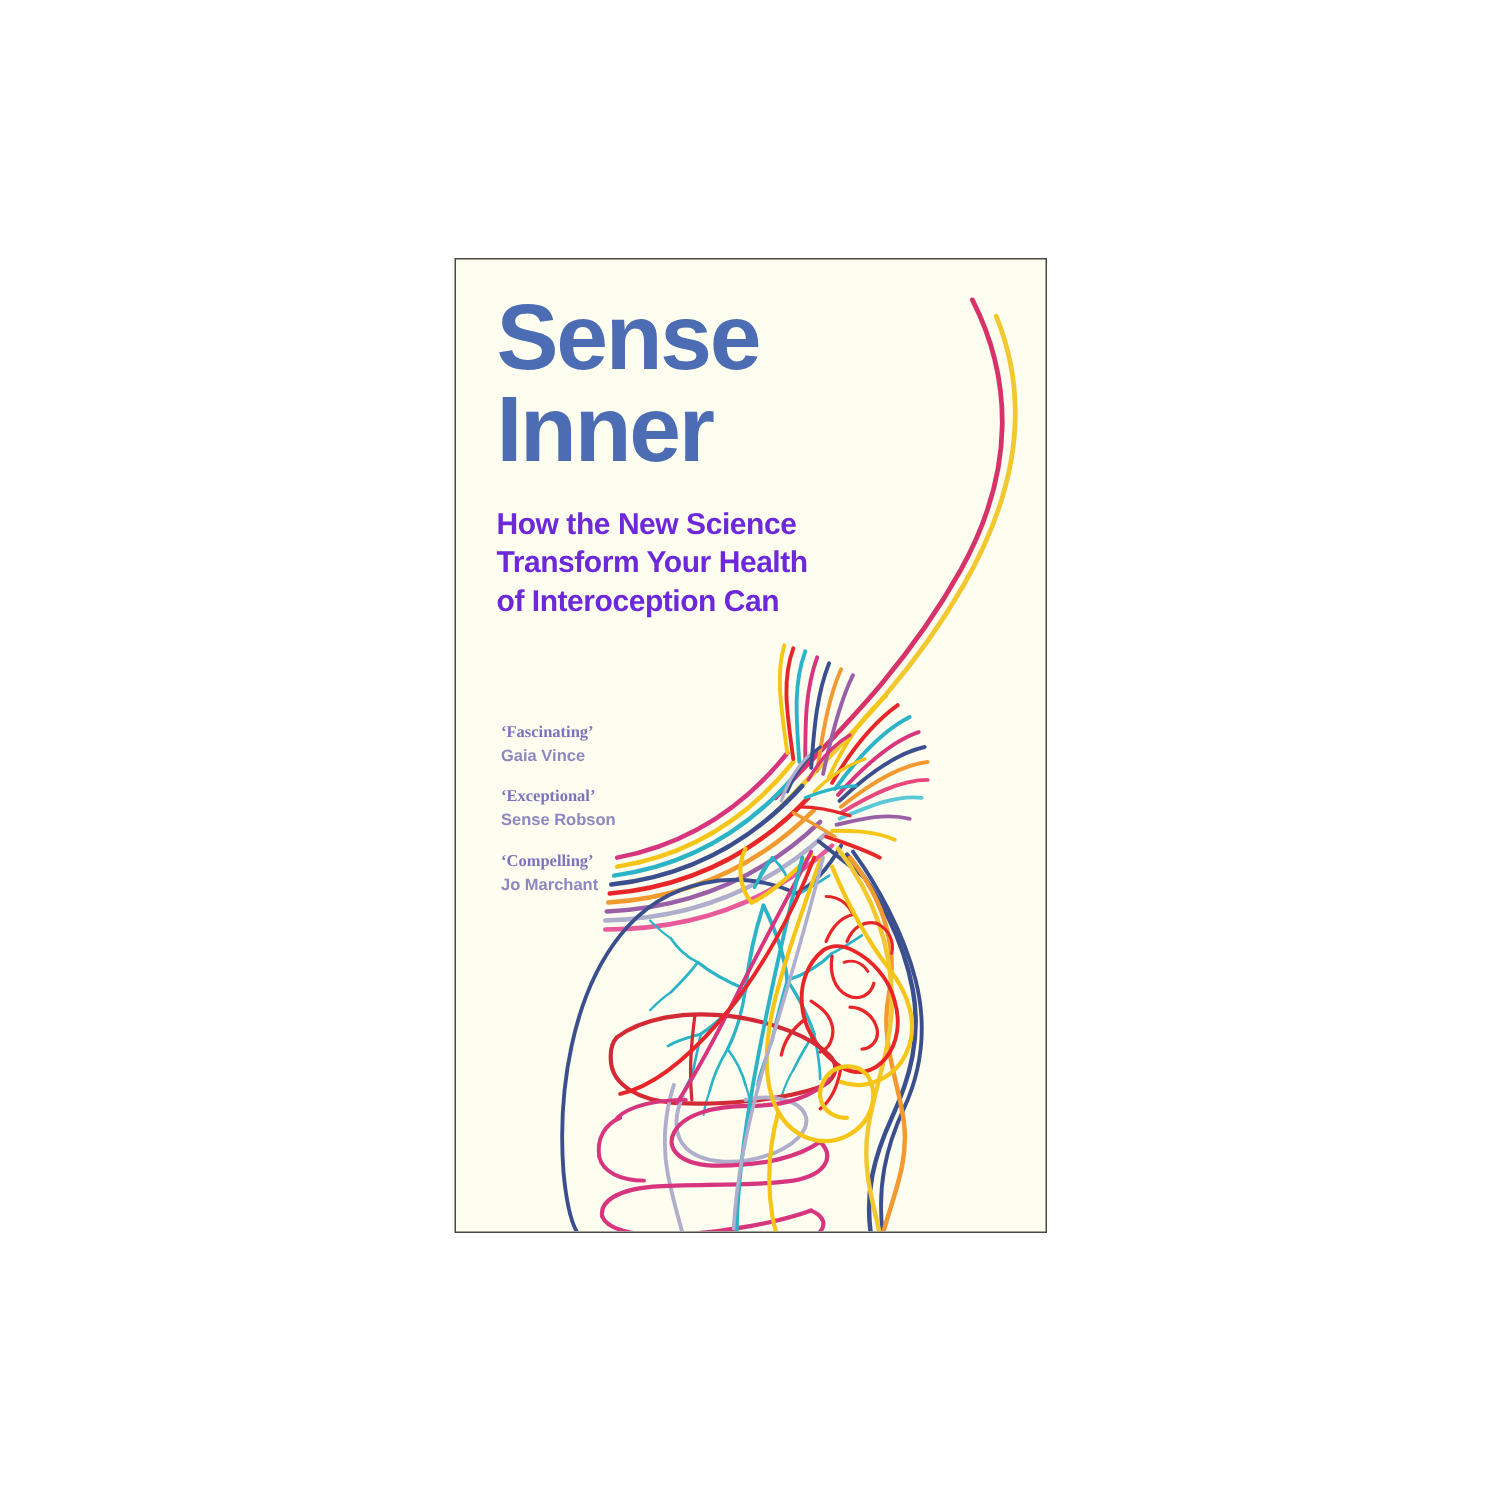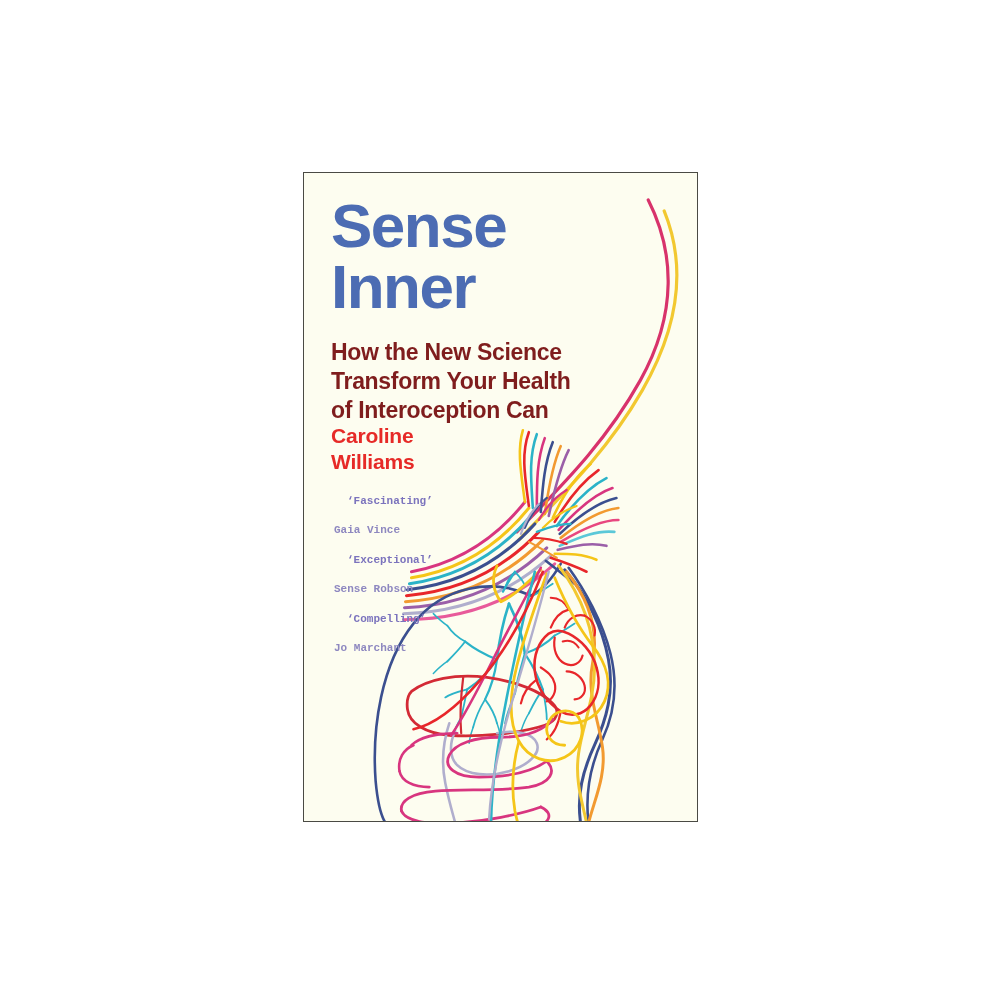--- a/index.html
+++ b/index.html
@@ -59,24 +59,24 @@
     white-space: nowrap;
   }
   .subtitle-block {
     position: absolute;
     left: 27px;
     top: 165px;
   }
   .subtitle-line {
     font-family: "Liberation Sans Narrow", "Liberation Sans", sans-serif;
     font-weight: bold;
-    font-size: 23px;
+    font-size: 20px;
     line-height: 1.27;
     letter-spacing: -0.3px;
-    color: #7f1d1d;
+    color: #6d28d9;
     margin: 0;
     white-space: nowrap;
   }
   .author-block {
     position: absolute;
     left: 27px;
     top: 250px;
   }
   .author-line {
     font-family: "Liberation Sans Narrow", "Liberation Sans", sans-serif;
@@ -90,30 +90,30 @@
   }
   .blurbs-block {
     position: absolute;
     left: 27px;
     top: 306px;
   }
   .blurb {
     margin: 0 0 13px 0;
   }
   .blurb-quote {
-    font-family: Liberation Mono, monospace;
+    font-family: Liberation Serif, serif;
     font-weight: bold;
     font-size: 11px;
     line-height: 1.22;
     color: #7b73bd;
-    margin: 16px;
+    margin: 3px;
     white-space: nowrap;
   }
   .blurb-source {
-    font-family: Liberation Mono, monospace;
+    font-family: Liberation Sans, sans-serif;
     font-weight: bold;
     font-size: 11px;
     line-height: 1.22;
     color: #8e88c0;
     margin: 0 0 0 3px;
     white-space: nowrap;
   }
 </style>
 </head>
 <body>
@@ -334,24 +334,20 @@
         <div class="title-line">Sense</div>
         <div class="title-line">Inner</div>
       </div>
 
       <div class="subtitle-block">
         <div class="subtitle-line">How the New Science</div>
         <div class="subtitle-line">Transform Your Health</div>
         <div class="subtitle-line">of Interoception Can</div>
       </div>
 
-      <div class="author-block">
-        <div class="author-line">Caroline</div>
-        <div class="author-line">Williams</div>
-      </div>
 
       <div class="blurbs-block">
         <div class="blurb">
           <div class="blurb-quote">‘Fascinating’</div>
           <div class="blurb-source">Gaia Vince</div>
         </div>
         <div class="blurb">
           <div class="blurb-quote">‘Exceptional’</div>
           <div class="blurb-source">Sense Robson</div>
         </div>

